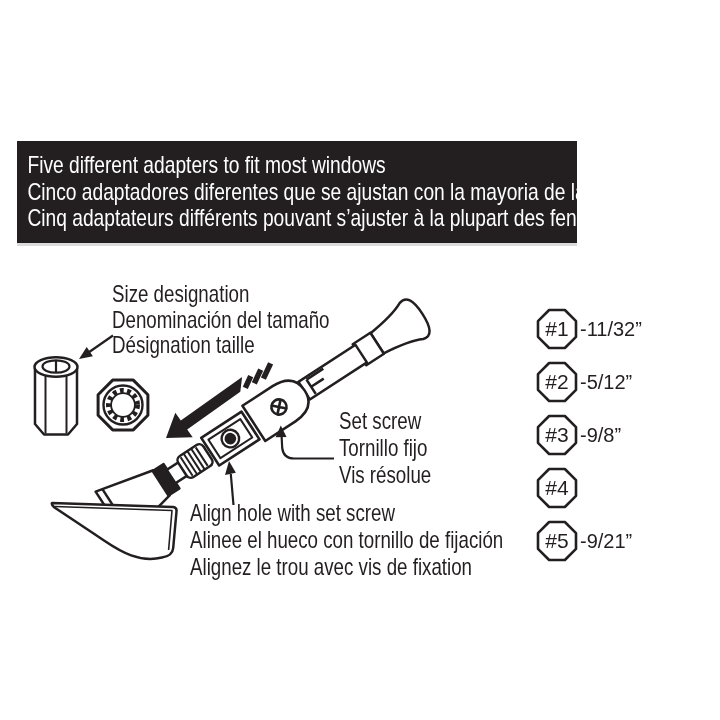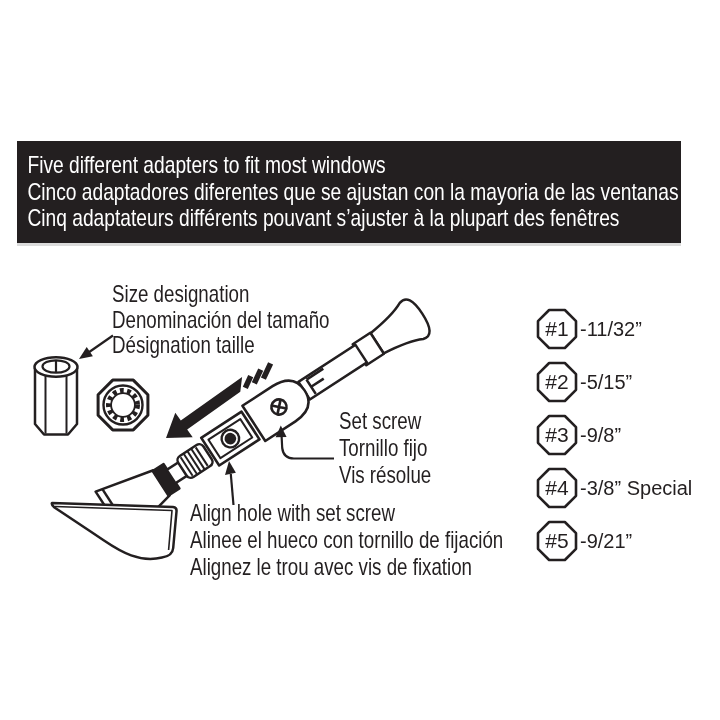--- a/index.html
+++ b/index.html
@@ -1,19 +1,19 @@
 <!DOCTYPE html>
 <html><head>
 <meta charset="utf-8">
 <style>
   html,body{margin:0;padding:0;background:#ffffff;}
   body{width:720px;height:720px;position:relative;overflow:hidden;
        font-family:"Liberation Sans",sans-serif;color:#231f20;}
 
-  .banner{position:absolute;left:17px;top:141px;width:664px;height:102px;
+  .banner{position:absolute;left:17px;top:141px;width:560px;height:102px;
           background:#231f20;box-shadow:0 3px 0 rgba(0,0,0,0.14);}
   .banner-text{padding:11px 0 0 13px;transform:scaleX(0.80);transform-origin:0 0;}
   .banner-text div{color:#ffffff;font-size:24px;line-height:26.5px;white-space:nowrap;}
 
   .callout{position:absolute;transform:scaleX(0.78);transform-origin:0 0;}
   .callout div{font-size:24px;line-height:25.5px;white-space:nowrap;color:#231f20;}
   .co-size{left:112px;top:281px;}
   .co-screw{left:339px;top:407px;}
   .co-screw div{line-height:27px;}
   .co-align{left:190px;top:499px;}
@@ -148,41 +148,40 @@
     <span class="size-val">-11/32”</span>
   </div>
 
   <div class="size-row">
     <span class="octa">
       <svg width="42" height="42" viewBox="0 0 42 42">
         <polygon points="40,28.87 28.87,40 13.13,40 2,28.87 2,13.13 13.13,2 28.87,2 40,13.13" fill="#ffffff" stroke="#231f20" stroke-width="2.6" stroke-linejoin="round"></polygon>
       </svg>
       <span class="num">#2</span>
     </span>
-    <span class="size-val">-5/15”</span>
+    <span class="size-val">-5/12”</span>
   </div>
 
   <div class="size-row">
     <span class="octa">
       <svg width="42" height="42" viewBox="0 0 42 42">
         <polygon points="40,28.87 28.87,40 13.13,40 2,28.87 2,13.13 13.13,2 28.87,2 40,13.13" fill="#ffffff" stroke="#231f20" stroke-width="2.6" stroke-linejoin="round"></polygon>
       </svg>
       <span class="num">#3</span>
     </span>
     <span class="size-val">-9/8”</span>
   </div>
 
   <div class="size-row">
     <span class="octa">
       <svg width="42" height="42" viewBox="0 0 42 42">
         <polygon points="40,28.87 28.87,40 13.13,40 2,28.87 2,13.13 13.13,2 28.87,2 40,13.13" fill="#ffffff" stroke="#231f20" stroke-width="2.6" stroke-linejoin="round"></polygon>
       </svg>
       <span class="num">#4</span>
     </span>
-    <span class="size-val">-3/8” Special</span>
   </div>
 
   <div class="size-row">
     <span class="octa">
       <svg width="42" height="42" viewBox="0 0 42 42">
         <polygon points="40,28.87 28.87,40 13.13,40 2,28.87 2,13.13 13.13,2 28.87,2 40,13.13" fill="#ffffff" stroke="#231f20" stroke-width="2.6" stroke-linejoin="round"></polygon>
       </svg>
       <span class="num">#5</span>
     </span>
     <span class="size-val">-9/21”</span>

